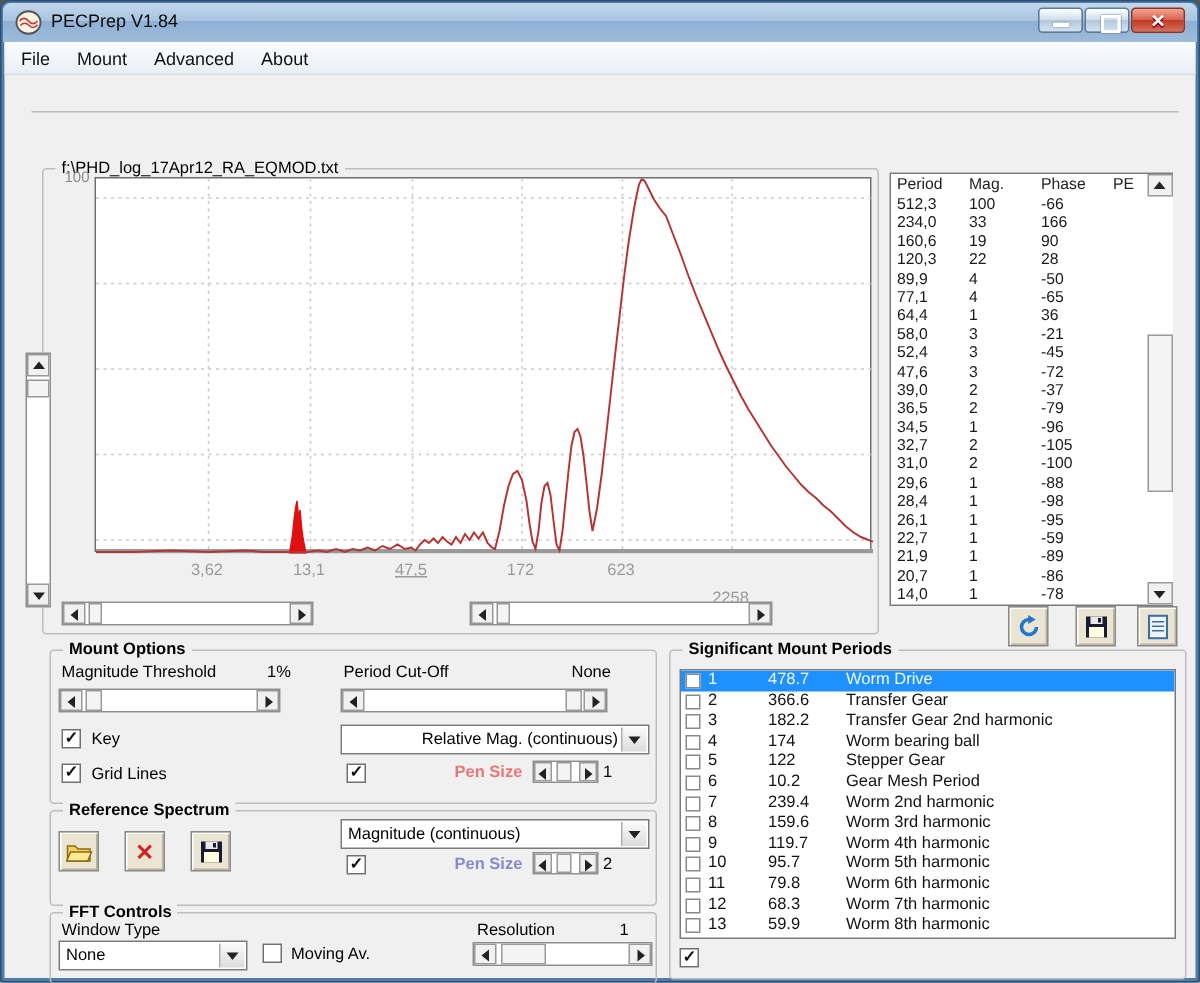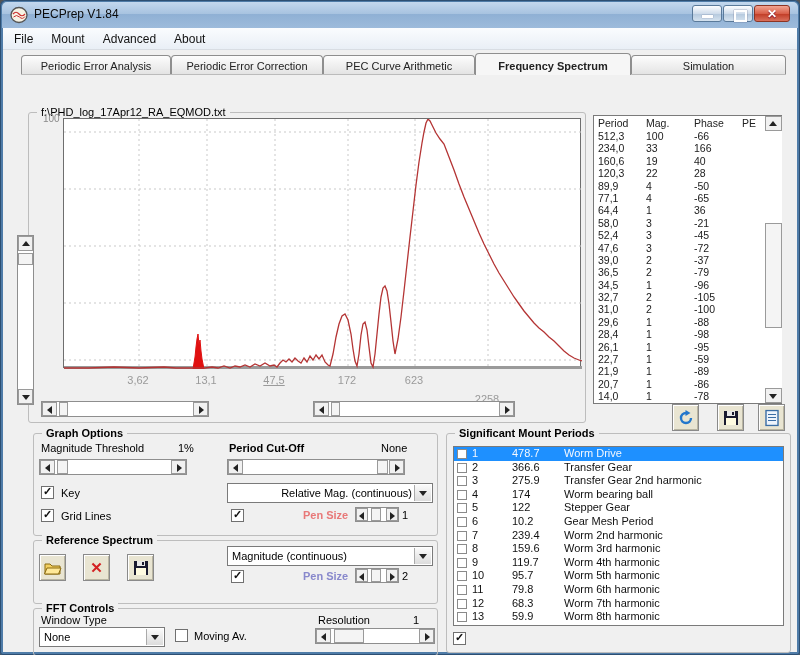--- a/index.html
+++ b/index.html
@@ -113,27 +113,20 @@
       <path d="M3.5 11 Q6.5 8 9.5 11 T15 10.5" fill="none" stroke="#c33" stroke-width="1"></path>
     </svg>
     <span id="title-text">PECPrep V1.84</span>
     <div class="winbtn" id="btn-min"></div>
     <div class="winbtn" id="btn-max"></div>
     <div class="winbtn" id="btn-close"></div>
   </div>
 
   <div id="client">
     <div id="menubar"><span class="menu-item">File</span><span class="menu-item">Mount</span><span class="menu-item">Advanced</span><span class="menu-item">About</span></div>
-    <div id="tabstrip">
-        <div class="tab" style="left: 0px; width: 150px;">Periodic Error Analysis</div>
-        <div class="tab" style="left: 150px; width: 152px;">Periodic Error Correction</div>
-        <div class="tab" style="left: 302px; width: 152px;">PEC Curve Arithmetic</div>
-        <div class="tab active" style="left: 454px; width: 156px;">Frequency Spectrum</div>
-        <div class="tab" style="left: 610px; width: 155px;">Simulation</div>
-      </div>
     <div id="tab-underline"></div>
 
     <div class="group" style="left:25px; top:84px; width:558px; height:311px;">
       <span class="glabel">f:\PHD_log_17Apr12_RA_EQMOD.txt</span>
     </div>
     <span id="ylabel-100">100</span>
     <div id="plot">
       <svg id="plot-svg" width="518" height="250" viewBox="0 0 518 250">
           <line x1="0" y1="13" x2="518" y2="13" stroke="#c9c9c9" stroke-width="1" stroke-dasharray="2,3"></line>
           <line x1="0" y1="70" x2="518" y2="70" stroke="#c9c9c9" stroke-width="1" stroke-dasharray="2,3"></line>
@@ -210,21 +203,21 @@
         </div>
         <div class="spec-row">
           <span class="c0">234,0</span>
           <span class="c1">33</span>
           <span class="c2">166</span>
           <span class="c3"></span>
         </div>
         <div class="spec-row">
           <span class="c0">160,6</span>
           <span class="c1">19</span>
-          <span class="c2">40</span>
+          <span class="c2">90</span>
           <span class="c3"></span>
         </div>
         <div class="spec-row">
           <span class="c0">120,3</span>
           <span class="c1">22</span>
           <span class="c2">28</span>
           <span class="c3"></span>
         </div>
         <div class="spec-row">
           <span class="c0">89,9</span>
@@ -364,36 +357,36 @@
     <div class="ibtn" style="left:755px; top:376px;">
       <svg width="14" height="17" viewBox="0 0 14 17">
         <rect x="1" y="1" width="12" height="15" fill="#eef4fc" stroke="#3a6ea5" stroke-width="1.4"></rect>
         <line x1="3" y1="5" x2="11" y2="5" stroke="#3a6ea5"></line>
         <line x1="3" y1="8" x2="11" y2="8" stroke="#3a6ea5"></line>
         <line x1="3" y1="11" x2="11" y2="11" stroke="#3a6ea5"></line>
       </svg>
     </div>
 
     <div class="group" style="left:30px; top:405px; width:405px; height:103px;">
-      <span class="glabel bold">Graph Options</span>
+      <span class="glabel bold">Mount Options</span>
     </div>
     <span class="lbl" style="left:38px; top:414px;">Magnitude Threshold</span>
     <span class="val" style="left:175px; top:414px;">1%</span>
     <div class="sbar h" style="left:36px; top:431px; width:148px;">
       <div class="sbtn">
           <div class="tri l"></div>
         </div>
       <div class="strack">
           <div class="sthumb" style="left:2px; width:11px;"></div>
         </div>
       <div class="sbtn">
           <div class="tri r"></div>
         </div>
     </div>
-    <span class="lbl" style="left:226px; top:414px;font-weight:bold;">Period Cut-Off</span>
+    <span class="lbl" style="left:226px; top:414px;">Period Cut-Off</span>
     <span class="val" style="left:378px; top:414px;">None</span>
     <div class="sbar h" style="left:224px; top:431px; width:178px;">
       <div class="sbtn">
           <div class="tri l"></div>
         </div>
       <div class="strack">
           <div class="sthumb" style="right:1px; width:11px;"></div>
         </div>
       <div class="sbtn">
           <div class="tri r"></div>
@@ -503,21 +496,21 @@
         </div>
         <div class="mrow">
           <span class="mcb"></span>
           <span class="mnum">2</span>
           <span class="mper">366.6</span>
           <span class="mname">Transfer Gear</span>
         </div>
         <div class="mrow">
           <span class="mcb"></span>
           <span class="mnum">3</span>
-          <span class="mper">275.9</span>
+          <span class="mper">182.2</span>
           <span class="mname">Transfer Gear 2nd harmonic</span>
         </div>
         <div class="mrow">
           <span class="mcb"></span>
           <span class="mnum">4</span>
           <span class="mper">174</span>
           <span class="mname">Worm bearing ball</span>
         </div>
         <div class="mrow">
           <span class="mcb"></span>

